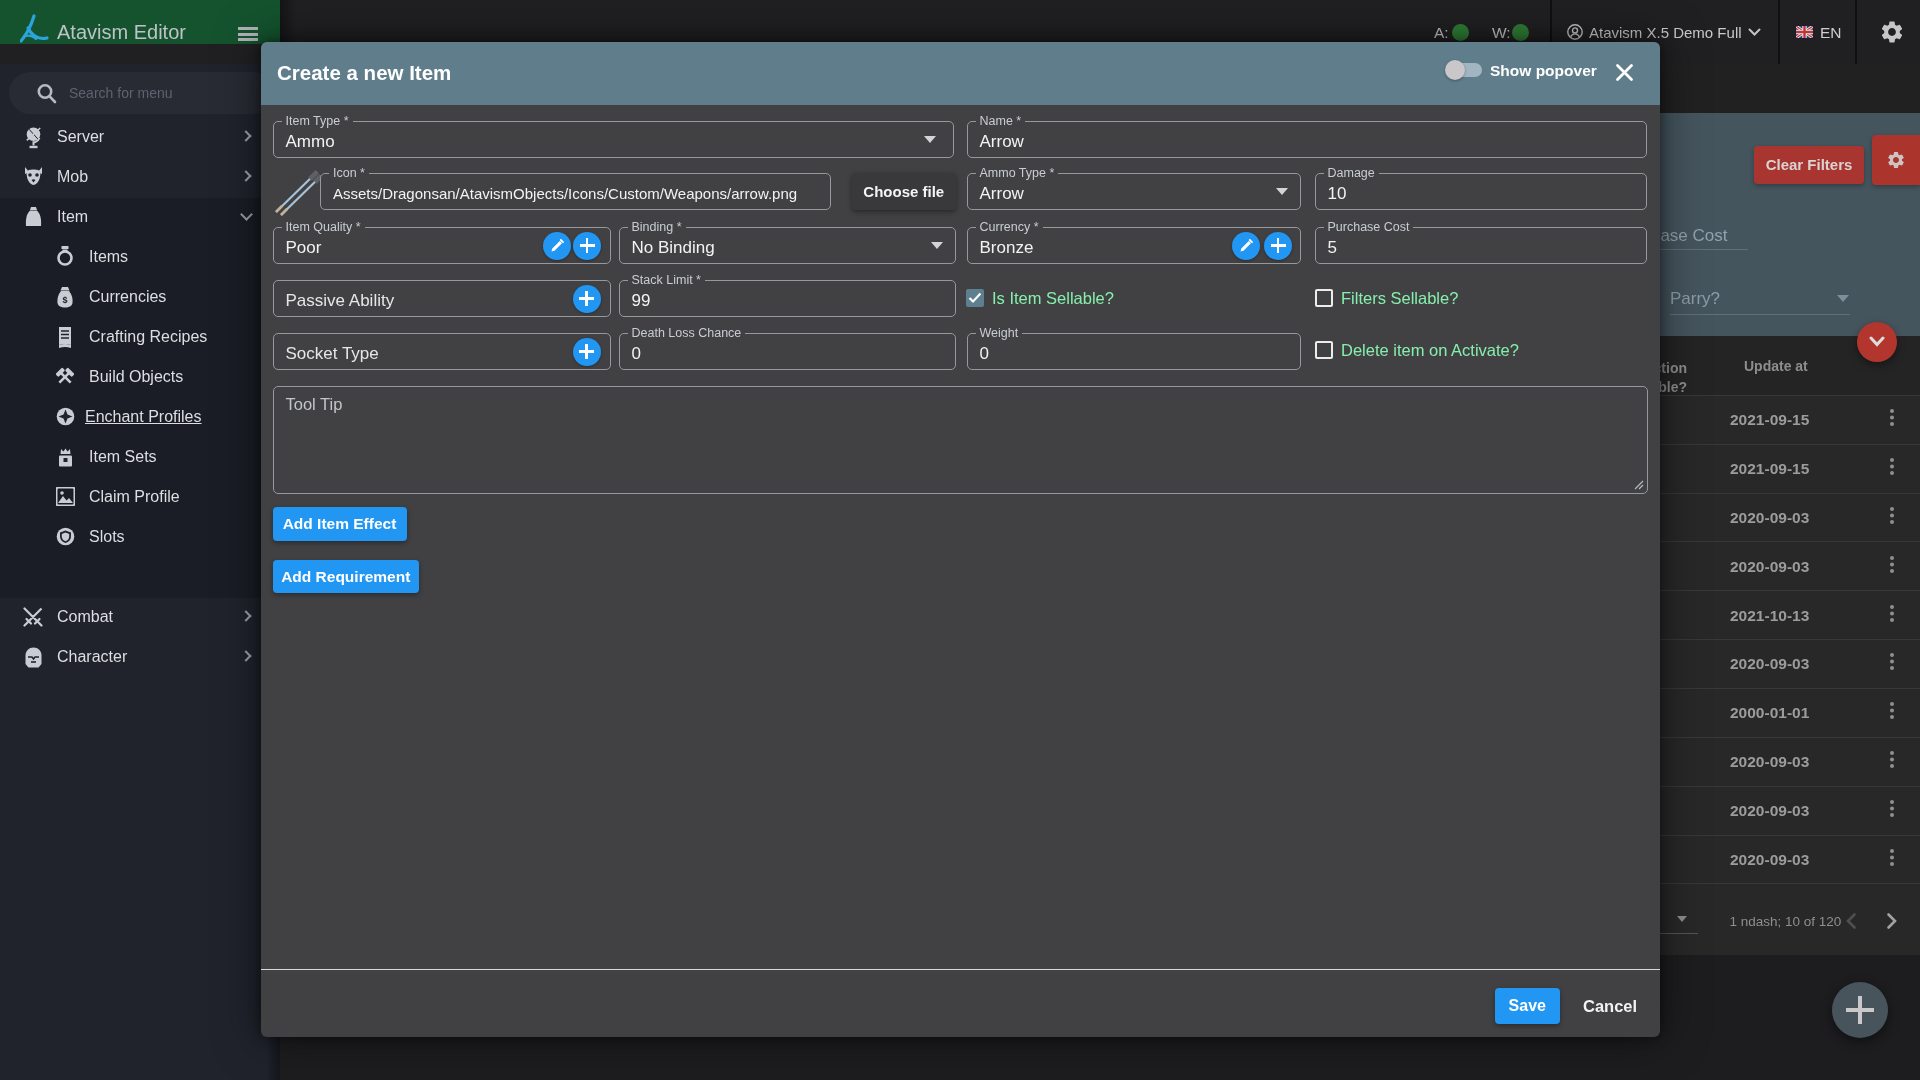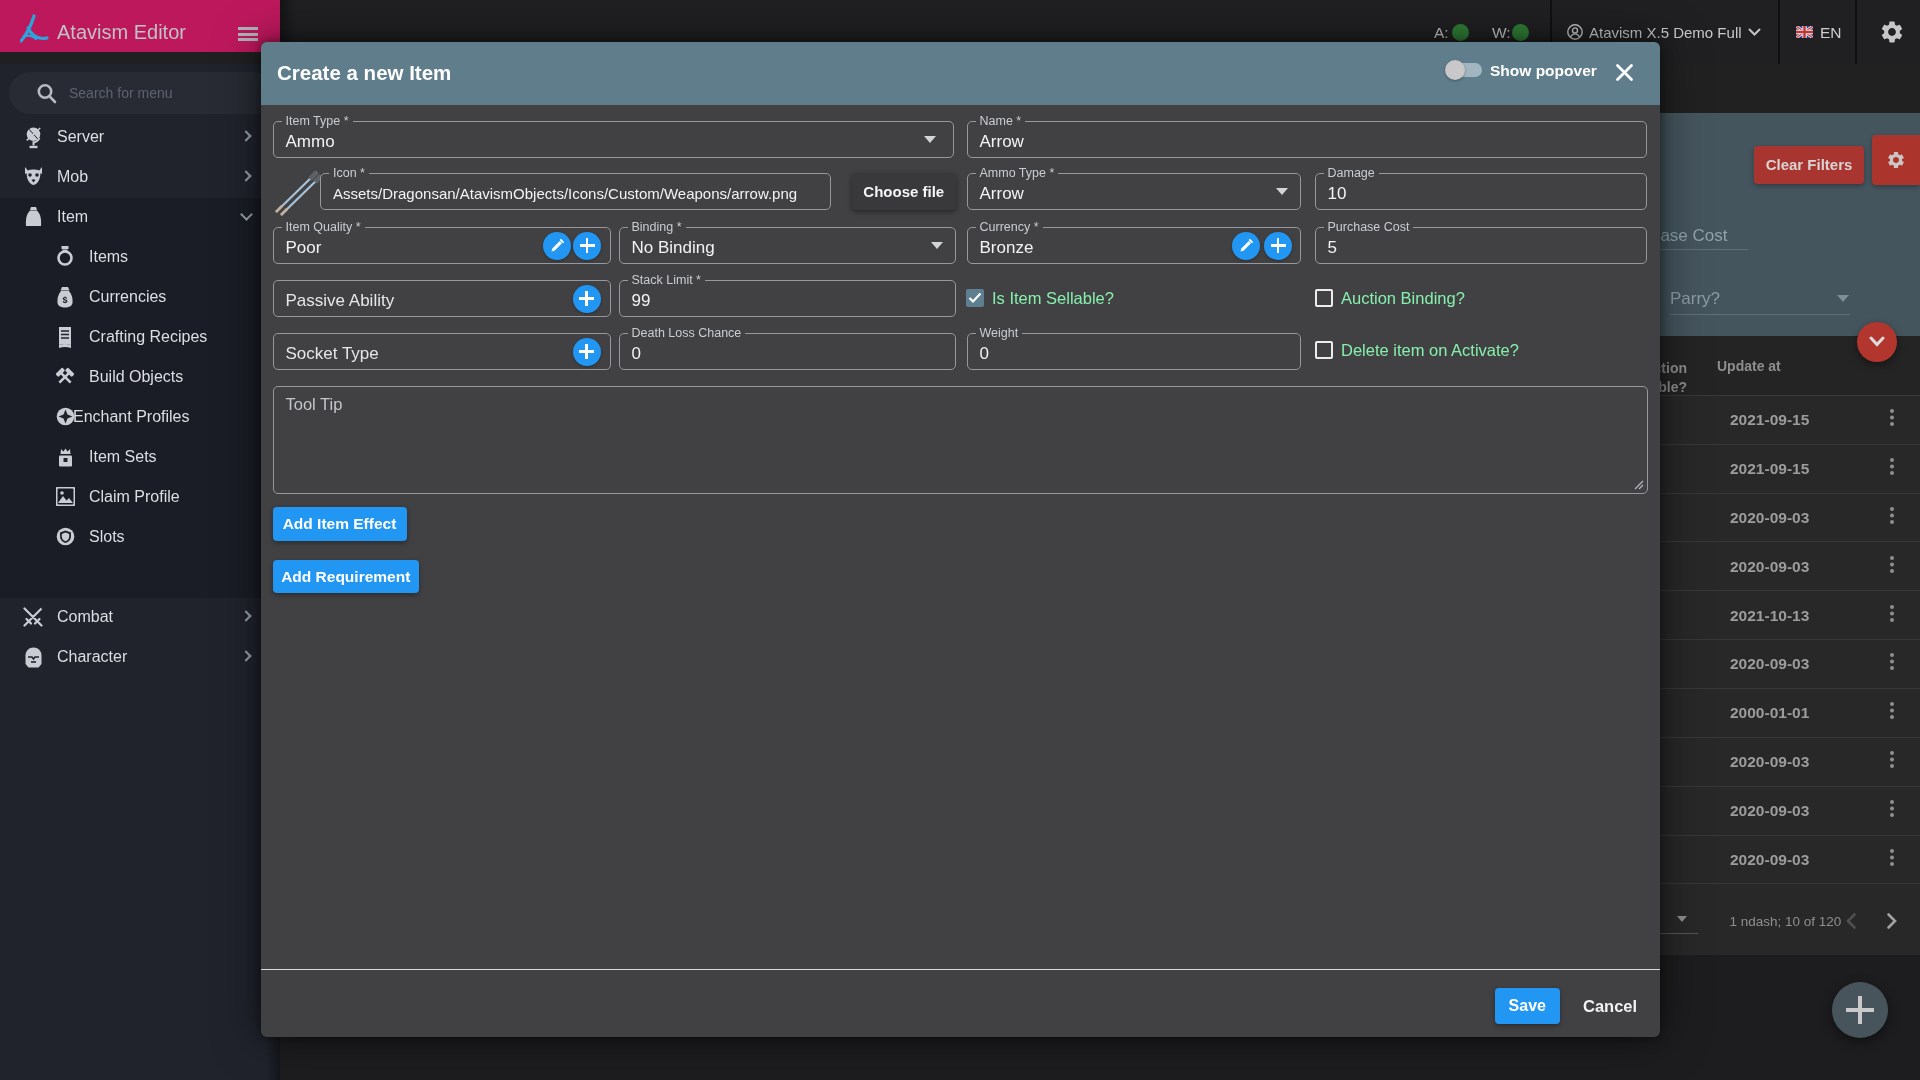--- a/index.html
+++ b/index.html
@@ -2,21 +2,21 @@
 <html><head>
 <meta charset="utf-8">
 <title>Atavism Editor</title>
 <style>
   * { margin:0; padding:0; box-sizing:border-box; }
   html,body { width:1920px; height:1080px; overflow:hidden; background:#1d1d1f;
     font-family:"Liberation Sans", sans-serif; }
   .abs { position:absolute; }
   
   #topbar { position:absolute; left:0; top:0; width:1920px; height:64px; background:#202022; }
-  #topbar-left { position:absolute; left:0; top:0; width:280px; height:52px; background:#be185d; }
+  #topbar-left { position:absolute; left:0; top:0; width:280px; height:44px; background:#14532d; }
   #topbar-left:after { content:""; position:absolute; right:-16px; top:0; width:16px; height:64px;
      background:linear-gradient(90deg, rgba(10,11,14,0.55), rgba(10,11,14,0)); }
   .tdiv { position:absolute; top:0; width:2px; height:64px; background:#101013; }
   .tbtext { position:absolute; color:#c3c3c5; font-size:15.5px; top:24px; }
   .gdot { position:absolute; width:17px; height:17px; border-radius:50%; background:#2f7d35; top:24px; }
   
   #sidebar { position:absolute; left:0; top:64px; width:280px; height:1016px; background:#20232c; }
   #sidebar:after { content:""; position:absolute; right:0; top:0; width:14px; height:1016px; background:linear-gradient(270deg, rgba(8,9,12,0.5), rgba(8,9,12,0)); }
   #sideblock { position:absolute; left:0; top:134px; width:280px; height:400px; background:#1a1d25; }
   #search { position:absolute; left:9px; top:8px; width:266px; height:42px; border-radius:21px; background:#282b33; }
@@ -170,21 +170,21 @@
           <rect x="5.2" y="1.2" width="9.6" height="4.2" rx="1.2" fill="#c9ccd2"></rect>
         </g>
       </svg>
       <span class="txt" style="left:89px;">Build Objects</span>
     </div>
   <div class="mrow" style="top:334px;">
       <svg class="mico" style="left:56px; top:9px;" width="19" height="19" viewBox="0 0 19 19">
         <circle cx="9.5" cy="9.5" r="8.8" fill="#c9ccd2"></circle>
         <path d="M9.5 2.5 L11.5 7.5 L16.5 9.5 L11.5 11.5 L9.5 16.5 L7.5 11.5 L2.5 9.5 L7.5 7.5 Z" fill="#20232c"></path>
       </svg>
-      <span class="txt" style="left:73px;">Enchant Profiles</span>
+      <span class="txt" style="left:85px;text-decoration:underline;">Enchant Profiles</span>
     </div>
   <div class="mrow" style="top:374px;">
       <svg class="mico" style="left:57px; top:8px;" width="17" height="22" viewBox="0 0 17 22">
         <path d="M4 3 L6.5 5.5 L8.5 2.5 L10.5 5.5 L13 3 L13.5 8 H3.5 Z" fill="#c9ccd2"></path>
         <rect x="2" y="9.5" width="13" height="11" rx="1" fill="#c9ccd2"></rect>
         <rect x="6.5" y="12" width="4" height="4" fill="#20232c"></rect>
       </svg>
       <span class="txt" style="left:89px;">Item Sets</span>
     </div>
   <div class="mrow" style="top:414px;">
@@ -232,21 +232,21 @@
     </div>
     <div class="abs" style="left:16px; top:113px; font-size:17px; color:#91a3ad;">Purchase Cost</div>
     <div class="abs" style="left:5px; top:136px; width:143px; height:1px; background:#5f707a;"></div>
     <div class="abs" style="left:70px; top:176px; font-size:17px; color:#8c9ea8;">Parry?</div>
     <div class="abs" style="left:237px; top:182px; width:0; height:0; border-left:6px solid transparent; border-right:6px solid transparent; border-top:7px solid #7e8f99;"></div>
     <div class="abs" style="left:70px; top:200.5px; width:180px; height:1px; background:#5f707a;"></div>
   </div>
   <div class="abs" style="left:0; top:272px; width:320px; height:619px; background:#282828;">
     <div class="abs" style="left:0; top:0; width:320px; height:59px; background:#242424;"></div>
     <div class="abs" style="left:0; top:23px; width:87px; font-size:14px; font-weight:bold; color:#8e8e8e; text-align:right; line-height:18.5px;">Auction<br>Sellable?</div>
-    <div class="abs" style="left:117px; top:22px; font-size:14px; font-weight:bold; color:#8e8e8e;">Update at</div>
+    <div class="abs" style="left:144px; top:22px; font-size:14px; font-weight:bold; color:#8e8e8e;">Update at</div>
     <div class="sep" style="top:58.8px;"></div>
     <div class="sep" style="top:107.7px;"></div>
     <div class="sep" style="top:156.5px;"></div>
     <div class="sep" style="top:205.4px;"></div>
     <div class="sep" style="top:254.2px;"></div>
     <div class="sep" style="top:303.1px;"></div>
     <div class="sep" style="top:351.9px;"></div>
     <div class="sep" style="top:400.8px;"></div>
     <div class="sep" style="top:449.6px;"></div>
     <div class="sep" style="top:498.5px;"></div>
@@ -384,21 +384,21 @@
       <span class="lab">Stack Limit *</span>
       <span class="val">99</span>
     </div>
   <div class="cb on" style="left:705px; top:246.5px;">
     <svg style="position:absolute; left:2px; top:3px;" width="14" height="12" viewBox="0 0 14 12">
       <path d="M1.5 6 L5 9.5 L12.5 1.5" fill="none" stroke="#fff" stroke-width="2.2"></path>
     </svg>
   </div>
   <div class="cblab" style="left:731px; top:247px;">Is Item Sellable?</div>
   <div class="cb" style="left:1054px; top:246.5px;"></div>
-  <div class="cblab" style="left:1080px; top:247px;">Auction Binding?</div>
+  <div class="cblab" style="left:1080px; top:247px;">Filters Sellable?</div>
 
   <div class="fld" style="left:11.5px; top:291px; width:338.5px;">
       <span class="val" style="color:#e4e6e7;">Socket Type</span>
     </div>
   <div class="cir" style="left:311.5px; top:295.5px;">
     <div class="abs" style="left:6.5px; top:12.75px; width:15px; height:2.5px; background:#fff;"></div>
     <div class="abs" style="left:12.75px; top:6.5px; width:2.5px; height:15px; background:#fff;"></div>
   </div>
   <div class="fld" style="left:357.5px; top:291px; width:337.5px;">
       <span class="lab">Death Loss Chance</span>

